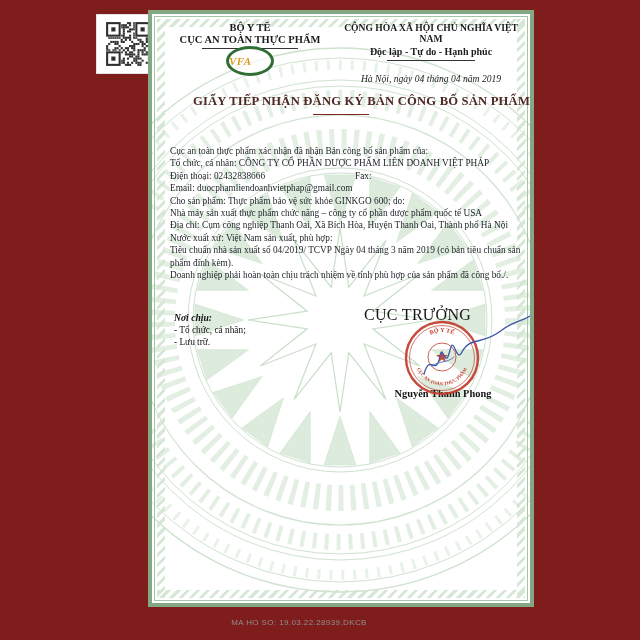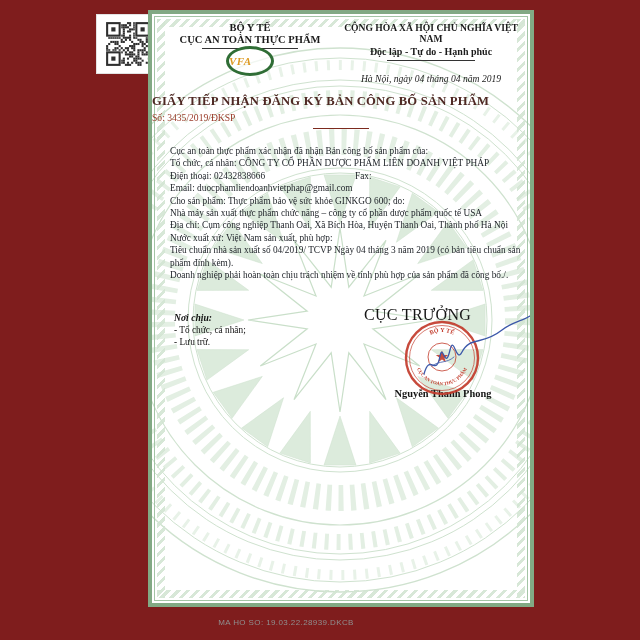--- a/index.html
+++ b/index.html
@@ -29,40 +29,40 @@
   .rule{width:96px;border-top:1.2px solid #333;margin:3px auto 0;}
   .logo{width:48px;height:30px;margin:-3px auto 0;border:3px solid #2f6d35;border-radius:50%;
         display:flex;align-items:center;justify-content:flex-start;background:rgba(255,255,255,.7);}
   .logo span{font-style:italic;font-weight:bold;font-size:11px;color:#dd9a22;letter-spacing:.5px;}
   .h-right{left:186px;top:8px;width:186px;text-align:center;color:#1b1b1b;}
   .h-right .l1{font-weight:bold;font-size:9.6px;}
   .h-right .l2{font-weight:bold;font-size:10px;margin-top:2px;}
   .h-right .rule{width:88px;}
   .h-right .date{font-style:italic;font-weight:normal;font-size:9.6px;margin-top:12px;}
   
-  .title-block{left:0;top:80px;width:100%;text-align:left;}
+  .title-block{left:0;top:80px;width:100%;text-align:right;}
   .title{font-weight:bold;font-size:12.6px;color:#4e2823;letter-spacing:.2px;}
   .number{font-size:9.6px;color:#9a3a28;margin-top:3px;}
   .num-rule{width:56px;border-top:1.6px solid #7c2a1e;margin:5px auto 0;}
   
   .body{left:18px;top:131px;width:356px;font-size:9.3px;line-height:12.4px;color:#22262c;}
   .body .ln{position:relative;}
   .fax{position:absolute;left:185px;top:0;}
   
   .recipients{left:22px;top:298px;width:150px;color:#111;font-size:9.3px;line-height:12px;}
   .r-label{font-weight:bold;font-style:italic;font-size:9.6px;}
   .signer-title{left:212px;top:292px;width:160px;font-weight:normal;
                 font-size:16px;color:#151515;letter-spacing:.3px;}
   .stamp-svg{left:238px;top:298px;width:150px;height:96px;position:absolute;z-index:5;}
   .signer-name{left:206px;top:374px;width:170px;text-align:center;font-weight:bold;
                font-size:10.4px;color:#151515;}
   
   .footer{position:absolute;left:0;top:618px;width:572px;text-align:center;
           font-family:"Liberation Sans","DejaVu Sans",sans-serif;
-          font-size:8px;color:#8f8f8f;letter-spacing:.4px;}
+          font-size:8px;color:#8f8f8f;letter-spacing:.4px;padding-left:13px;}
 </style>
 </head>
 <body>
 
 <div class="page">
 
   <div class="qr-box">
     <svg id="qr" viewBox="0 0 46 46">
         <rect x="2" y="2" width="2" height="2" fill="#2f2f2f"></rect>
         <rect x="6" y="2" width="2" height="2" fill="#2f2f2f"></rect>
@@ -339,21 +339,20 @@
 
     <div class="layer h-right">
       <div class="l1">CỘNG HÒA XÃ HỘI CHỦ NGHĨA VIỆT NAM</div>
       <div class="l2">Độc lập - Tự do - Hạnh phúc</div>
       <div class="rule"></div>
       <div class="date">Hà Nội, ngày 04 tháng 04 năm 2019</div>
     </div>
 
     <div class="layer title-block">
       <div class="title">GIẤY TIẾP NHẬN ĐĂNG KÝ BẢN CÔNG BỐ SẢN PHẨM</div>
-      <div class="number">Số: 3435/2019/ĐKSP</div>
       <div class="num-rule"></div>
     </div>
 
     <div class="layer body">
       <div class="ln">Cục an toàn thực phẩm xác nhận đã nhận Bản công bố sản phẩm của:</div>
       <div class="ln">Tổ chức, cá nhân: CÔNG TY CỔ PHẦN DƯỢC PHẨM LIÊN DOANH VIỆT PHÁP</div>
       <div class="ln">
         <span>Điện thoại: 02432838666</span>
         <span class="fax">Fax:</span>
       </div>

